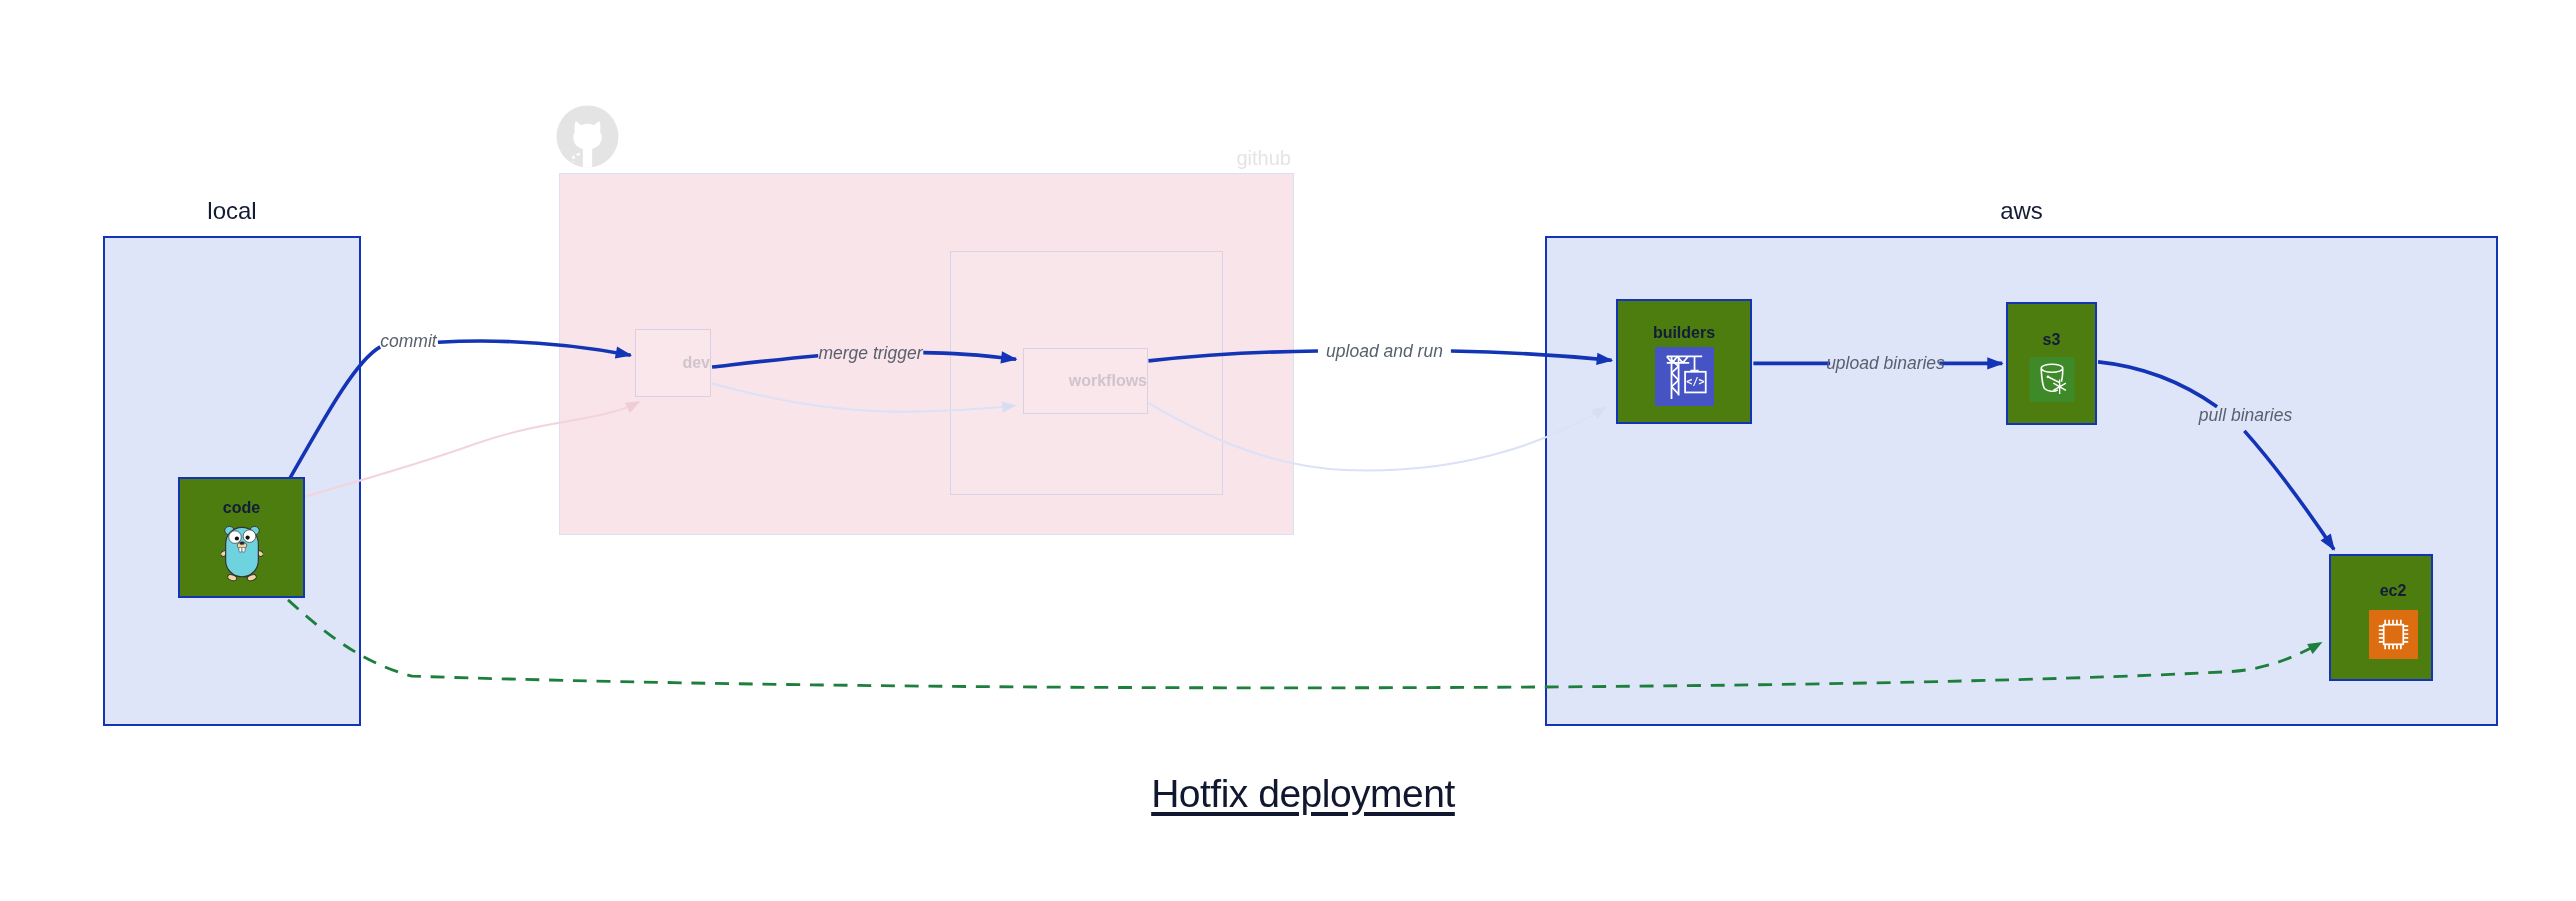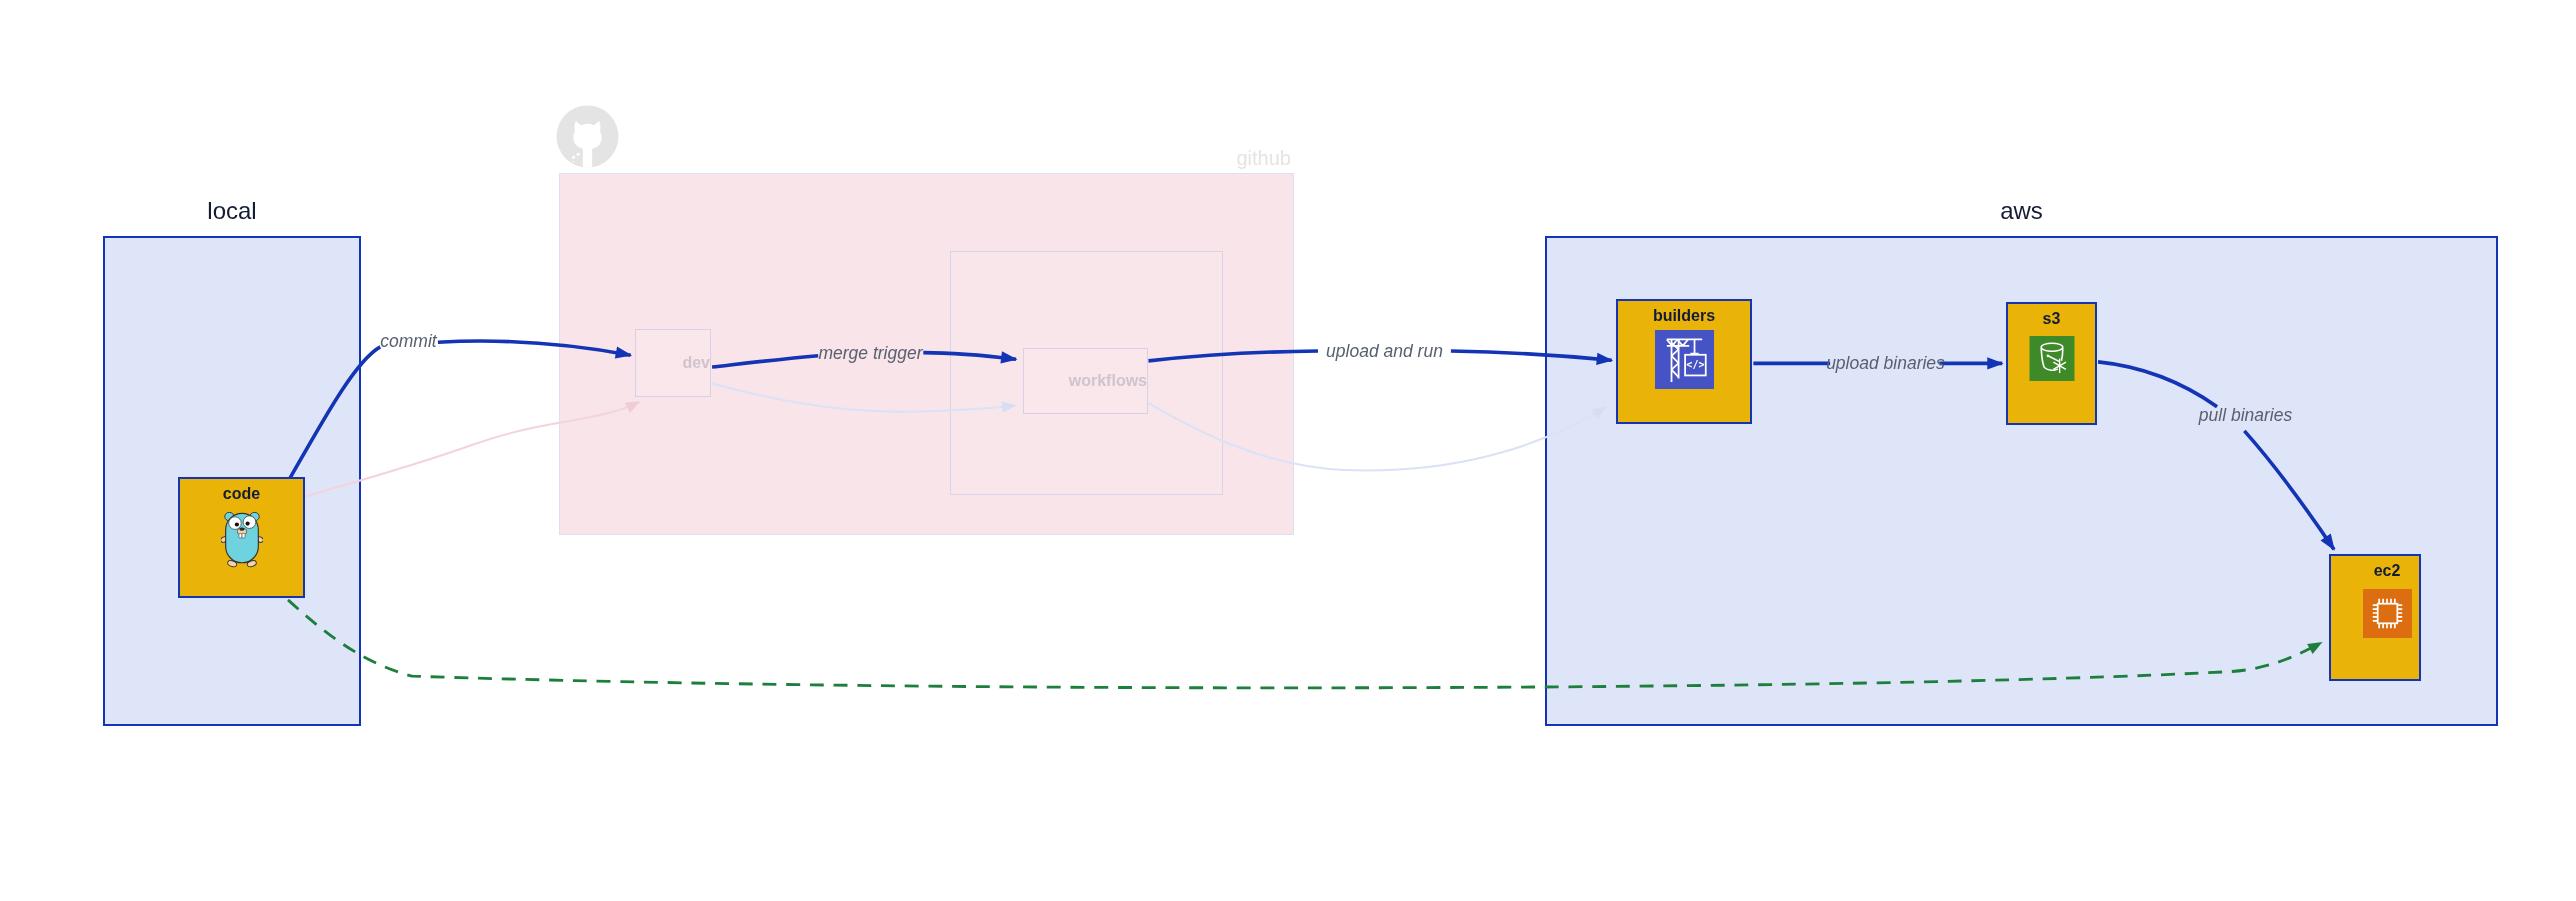--- a/index.html
+++ b/index.html
@@ -8,21 +8,21 @@
     font-family:"Liberation Sans","DejaVu Sans",sans-serif;overflow:hidden;
   }
   .cluster{position:absolute;box-sizing:border-box;}
   .cluster.local,.cluster.aws{background:#dfe5f9;border:2.6px solid #1334b5;}
   .cluster.github{background:#f8e4e9;border:1.5px solid #dbe0f3;}
   .cluster.master{background:#f9e6eb;border:1.5px solid #d9d3e8;}
   .cluster-label{position:absolute;text-align:center;color:#141b35;font-size:24px;font-weight:500;letter-spacing:0px;}
   .cluster-label.github-lbl{text-align:right;color:#e6e3e4;font-size:20px;padding-right:3.1px;}
   .cluster-label.master-lbl{color:#dcc8d0;font-size:25px;}
   .node{position:absolute;box-sizing:border-box;display:flex;flex-direction:column;align-items:center;}
-  .node.bluenode{background:#eab308;border:2.6px solid #1334b5;}
+  .node.bluenode{background:#4d7c0f;border:2.6px solid #1334b5;justify-content:center;}
   .node.fadednode{background:#f9e7ec;border:1.5px solid #d8d0e4;justify-content:center;align-items:flex-end;}
   .node-label{font-weight:bold;font-size:16px;color:#131c3a;margin-top:6.2px;}
   .fadednode .node-label{color:#cfc4cd;margin-top:0;}
   .edge-label{position:absolute;font-style:italic;font-size:17.5px;color:#59606e;text-align:center;width:155px;}
   .title{position:absolute;left:788px;top:772px;width:1030px;text-align:center;
          font-size:39px;letter-spacing:-0.5px;color:#10172e;}
   .title span{text-decoration:underline;text-decoration-thickness:3.6px;text-underline-offset:5.2px;}
   .icon-wrap{margin-top:5.2px;}
   svg{display:block;}
   #edge-layer{position:absolute;left:0;top:0;z-index:2;pointer-events:none;}
@@ -154,21 +154,21 @@
           <path d="M41 44 L67 57"></path>
         </g>
         <circle cx="41" cy="44" r="3" fill="#ffffff"></circle>
         <g stroke="#ffffff" stroke-width="3" fill="none">
           <path d="M67 50 V82 M53 58 L81 74 M81 58 L53 74"></path>
         </g>
       </svg>
     </div>
   </div>
 
-  <div class="node bluenode" style="left:2329px;top:554px;width:92px;height:127px;padding-left:24px;">
+  <div class="node bluenode" style="left:2329px;top:554px;width:104px;height:127px;padding-left:24px;">
     <div class="node-label">ec2</div>
     <div class="icon-wrap" style="margin-top:9.3px;">
       <svg width="49" height="49" viewBox="0 0 100 100">
         <rect x="0" y="0" width="100" height="100" fill="#dd6d11"></rect>
         <rect x="30" y="30" width="40" height="40" fill="none" stroke="#ffffff" stroke-width="3.5"></rect>
         <g stroke="#ffffff" stroke-width="3.5">
           <path d="M33 20 V30 M41 20 V30 M49 20 V30 M57 20 V30 M65 20 V30"></path>
           <path d="M33 70 V80 M41 70 V80 M49 70 V80 M57 70 V80 M65 70 V80"></path>
           <path d="M20 33 H30 M20 41 H30 M20 49 H30 M20 57 H30 M20 65 H30"></path>
           <path d="M70 33 H80 M70 41 H80 M70 49 H80 M70 57 H80 M70 65 H80"></path>
@@ -176,15 +176,16 @@
       </svg>
     </div>
   </div>
 
   <div class="edge-label" style="left:331px;top:331px;">commit</div>
   <div class="edge-label" style="left:793px;top:343px;">merge trigger</div>
   <div class="edge-label" style="left:1307px;top:341px;">upload and run</div>
   <div class="edge-label" style="left:1808px;top:353px;">upload binaries</div>
   <div class="edge-label" style="left:2168px;top:405px;">pull binaries</div>
 
+  <div class="title"><span>Hotfix deployment</span></div>
 
 </div>
 
 
 </body></html>

